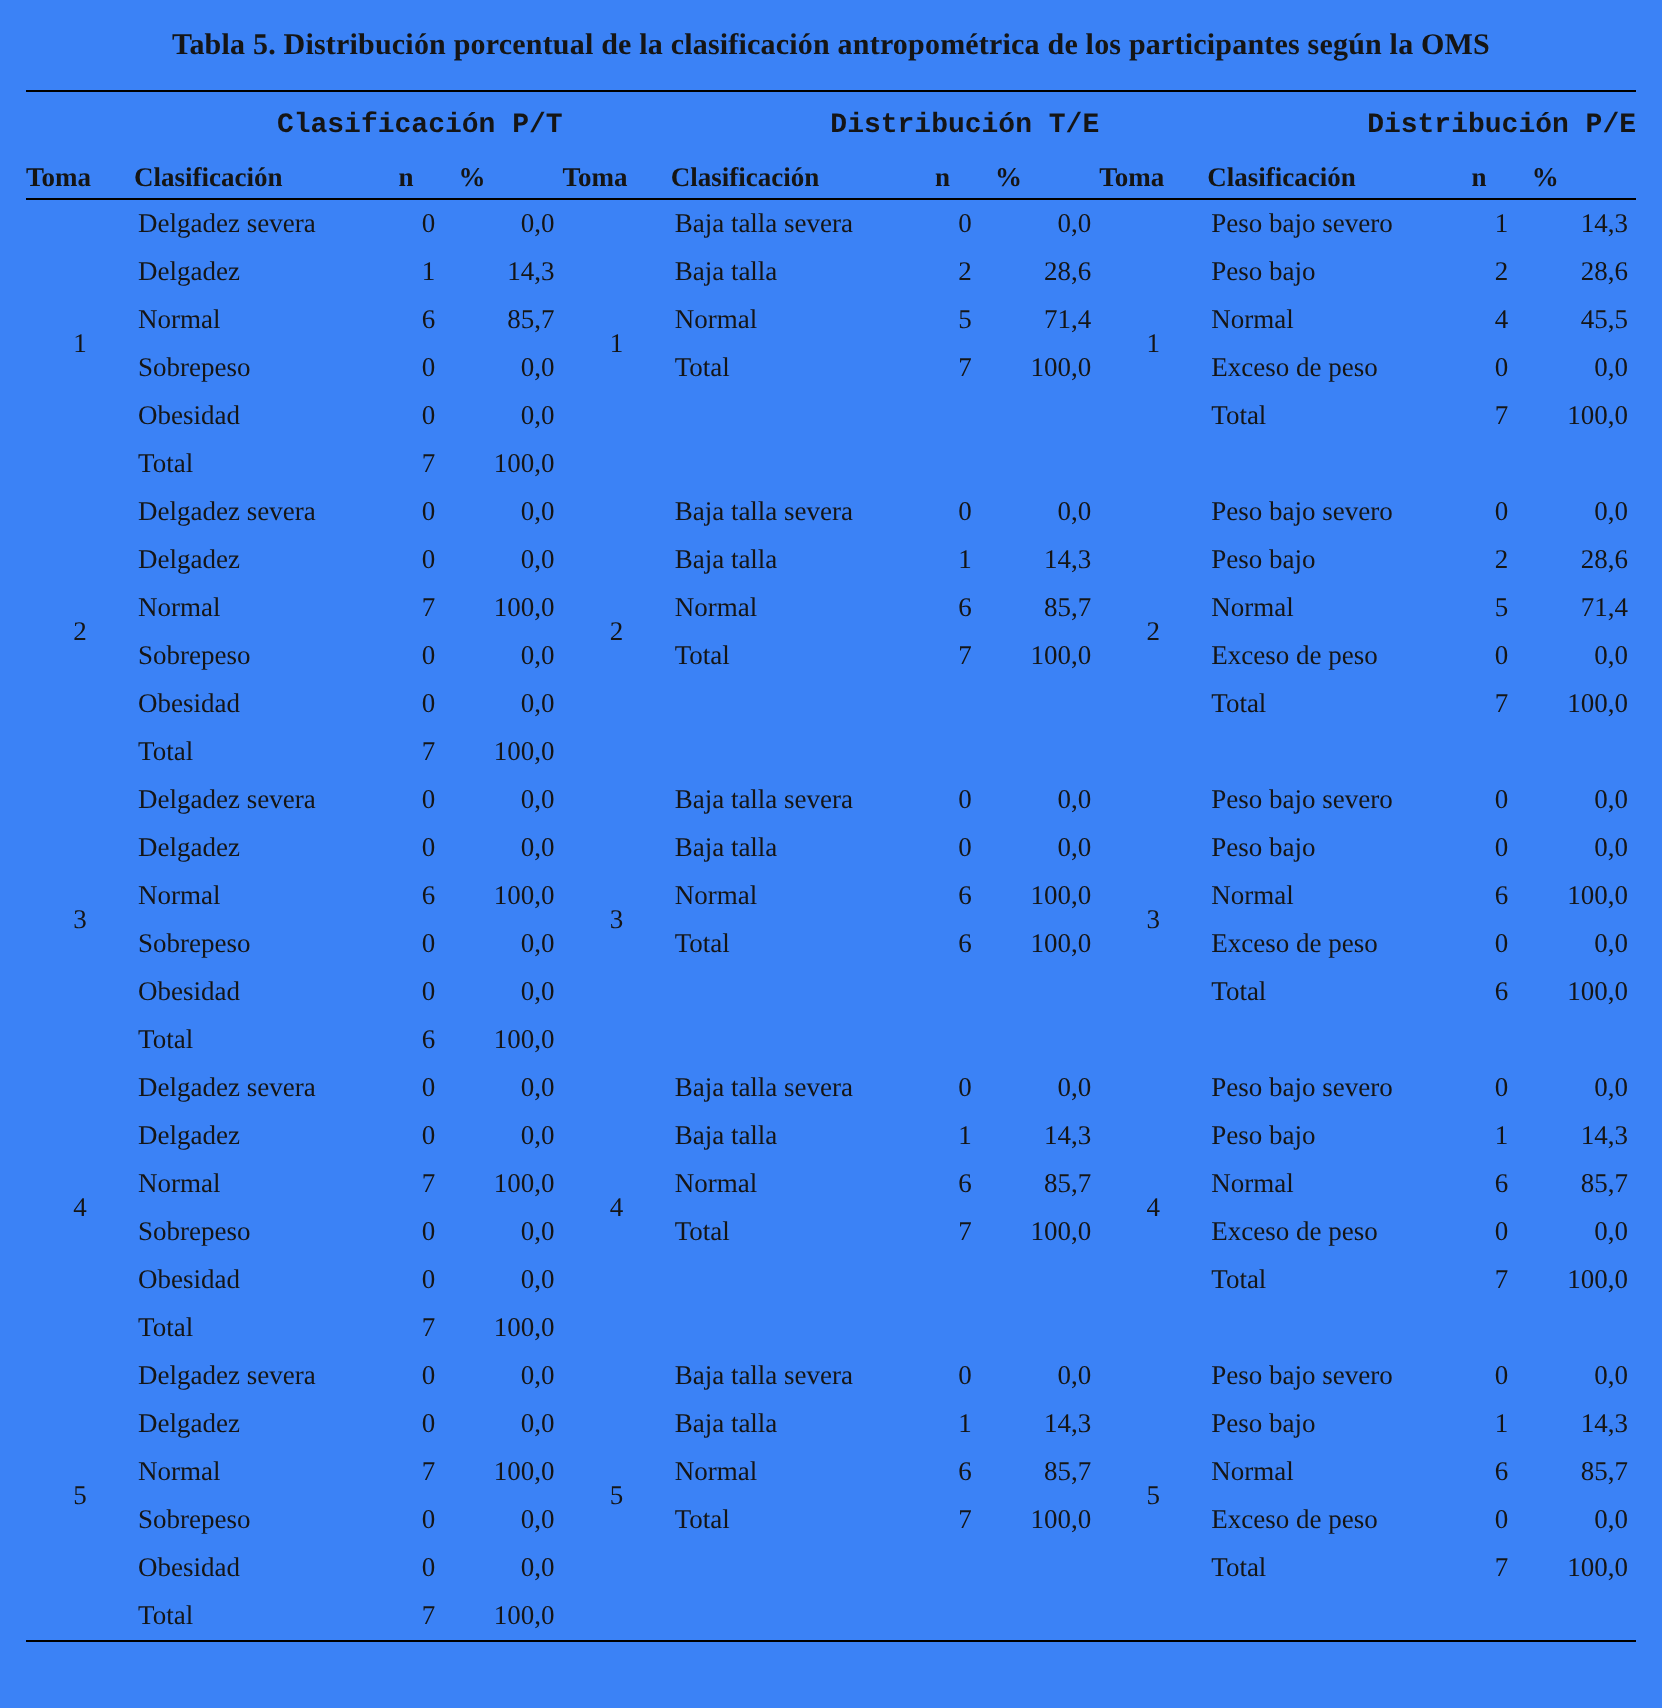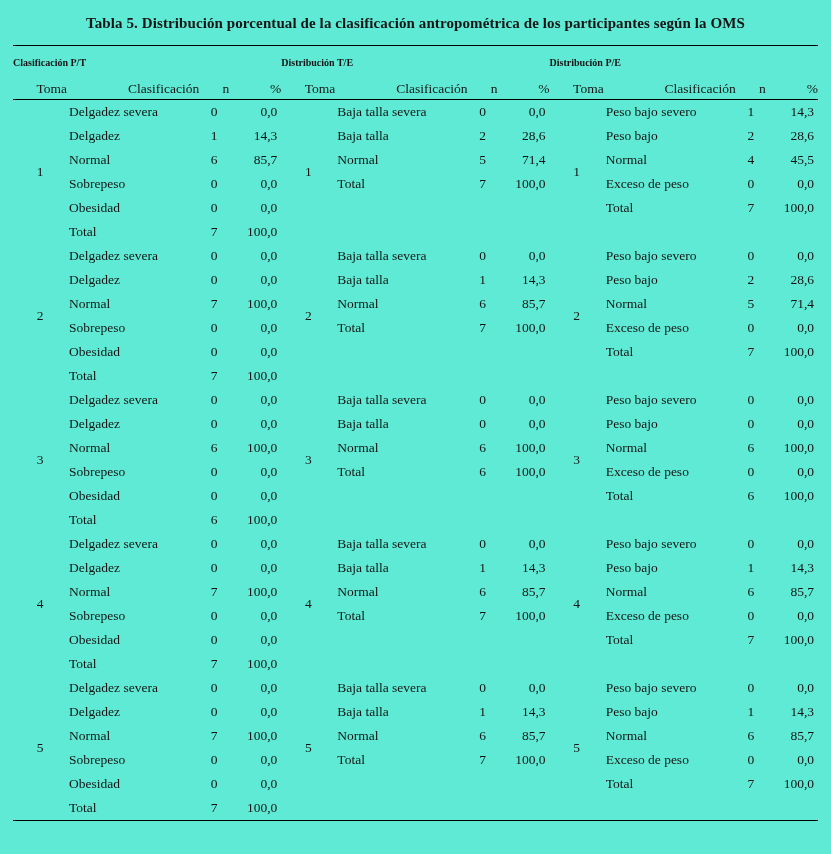--- a/index.html
+++ b/index.html
@@ -1,19 +1,19 @@
 <!DOCTYPE html>
 <html><head>
 <meta charset="utf-8">
 <style>
   html, body { margin: 0; padding: 0; background: #ffffff; }
   .page {
     width: 831px;
     height: 854px;
-    background: #5eead4;
+    background: #3b82f6;
     color: #151515;
     font-family: "Liberation Serif", "DejaVu Serif", serif;
     box-sizing: border-box;
     padding: 9px 13px 0 13px;
     position: relative;
     overflow: hidden;
   }
   .title {
     text-align: center;
     font-weight: bold;
@@ -30,29 +30,30 @@
     border-top: 1.5px solid #000;
     border-bottom: 1.5px solid #000;
   }
   col.c-toma  { width: 54px; }
   col.c-label { width: 132px; }
   col.c-n     { width: 30px; }
   col.c-pct   { width: 52px; }
   thead th { font-size: 13.5px; padding: 0; }
   tr.group-head th {
     font-weight: bold;
-    font-size: 10px;
+    font-size: 14px;
     height: 33px;
+    text-align: right;
+    vertical-align: middle;
+    font-family: Liberation Mono, monospace;
+  }
+  tr.sub-head th {
+    font-weight: bold;
+    height: 20px;
     text-align: left;
-    vertical-align: middle;
-  }
-  tr.sub-head th {
-    font-weight: normal;
-    height: 20px;
-    text-align: right;
     vertical-align: middle;
     border-bottom: 1.5px solid #000;
   }
   tbody td {
     height: 24px;
     font-size: 13.5px;
     line-height: 24px;
     padding: 0;
     vertical-align: middle;
     white-space: nowrap;

